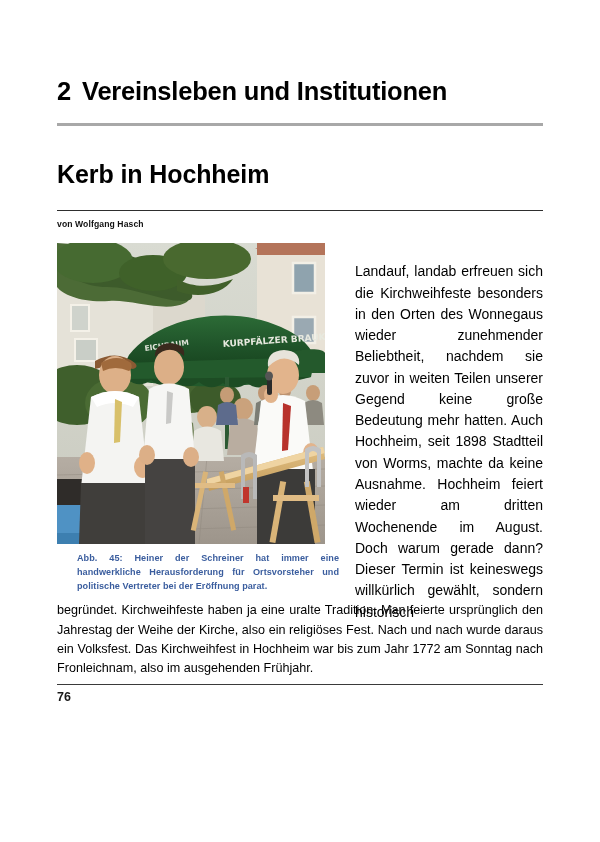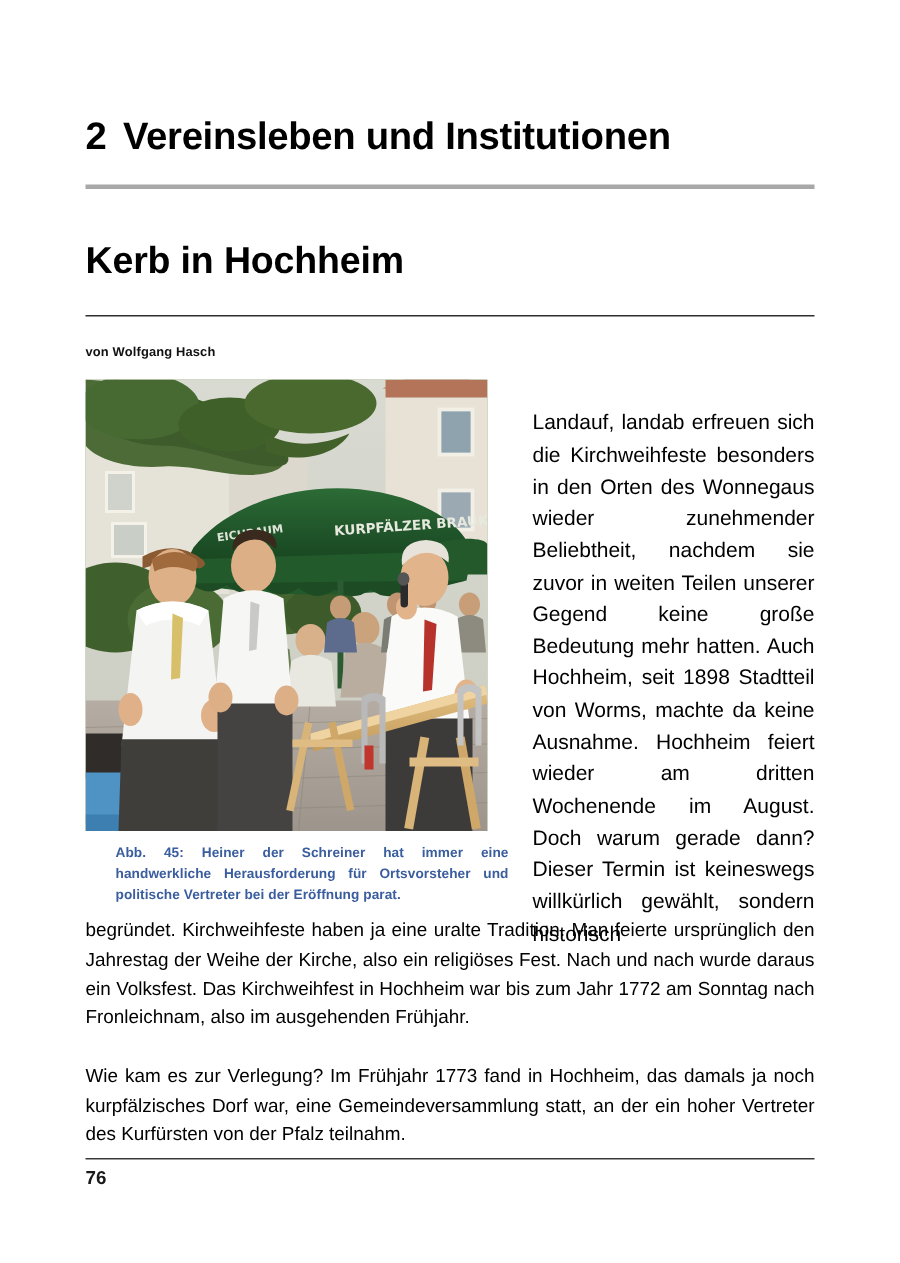--- a/index.html
+++ b/index.html
@@ -61,21 +61,21 @@
   }
   .rule-thin-dark {
     margin-top: 10px;
     height: 1.4px;
     background: #2e2e2e;
     width: 100%;
   }
 
   
   .byline {
-    margin-top: 18px;
+    margin-top: 8px;
     font-size: 8.6px;
     font-weight: bold;
     color: #111111;
     letter-spacing: 0.1px;
   }
 
   
   .cols {
     position: relative;
     margin-top: 14px;
@@ -319,18 +319,17 @@
             </g>
           </svg>
         </div>
         <figcaption class="caption">Abb. 45: Heiner der Schreiner hat immer eine handwerkliche Herausforderung für Ortsvorsteher und politische Vertreter bei der Eröffnung parat.</figcaption>
       </figure>
 
       <div class="col-right">Landauf, landab erfreuen sich die Kirchweihfeste besonders in den Orten des Wonnegaus wieder zunehmender Beliebtheit, nachdem sie zuvor in weiten Teilen unserer Gegend keine große Bedeutung mehr hatten. Auch Hochheim, seit 1898 Stadtteil von Worms, machte da keine Ausnahme. Hochheim feiert wieder am dritten Wochenende im August. Doch warum gerade dann? Dieser Termin ist keineswegs willkürlich gewählt, sondern historisch</div>
     </div>
 
     <p class="body-para flow-para">begründet. Kirchweihfeste haben ja eine uralte Tradition. Man feierte ursprünglich den Jahrestag der Weihe der Kirche, also ein religiöses Fest. Nach und nach wurde daraus ein Volksfest. Das Kirchweihfest in Hochheim war bis zum Jahr 1772 am Sonntag nach Fronleichnam, also im ausgehenden Frühjahr.</p>
-    <p class="body-para">Wie kam es zur Verlegung? Im Frühjahr 1773 fand in Hochheim, das damals ja noch kurpfälzisches Dorf war, eine Gemeindeversammlung statt, an der ein hoher Vertreter des Kurfürsten von der Pfalz teilnahm.</p>
 
     <div class="rule-footer"></div>
     <div class="page-number">76</div>
   </div>
 </div>
 
 </body></html>

